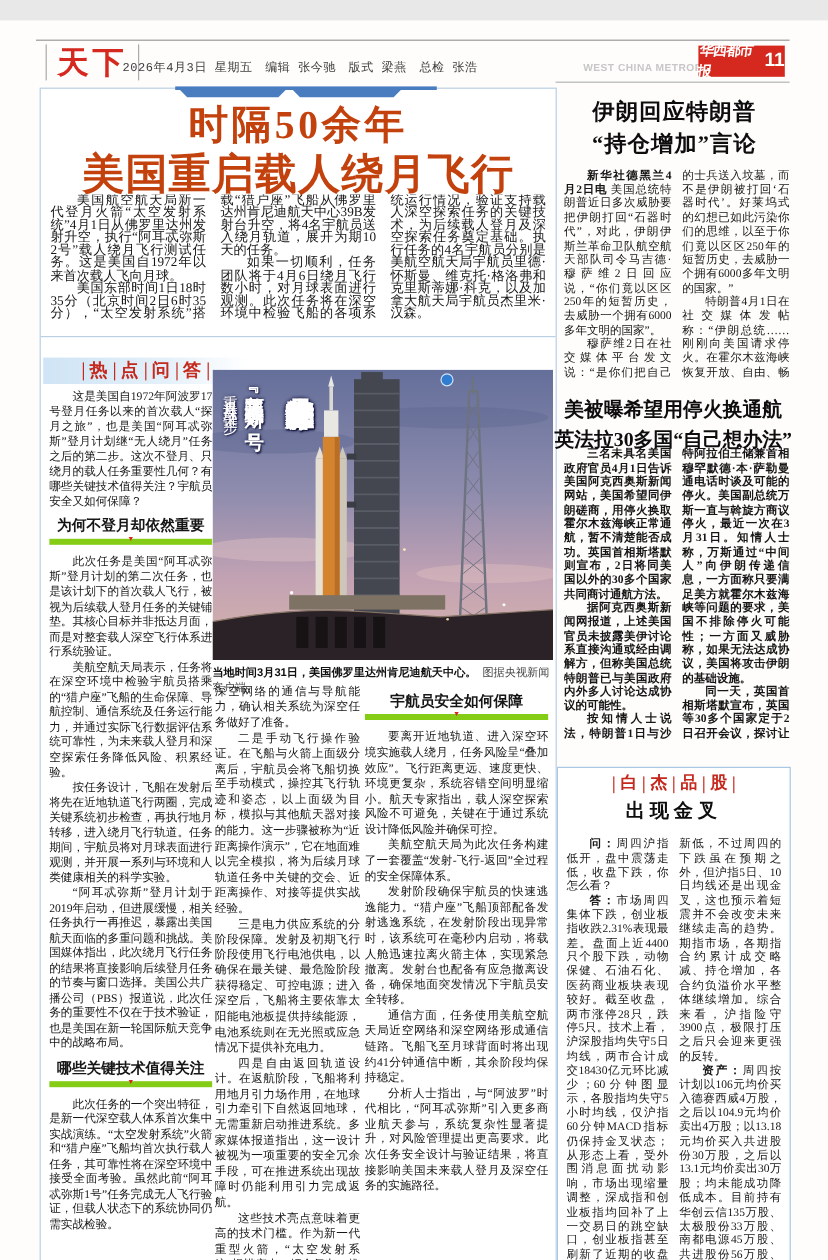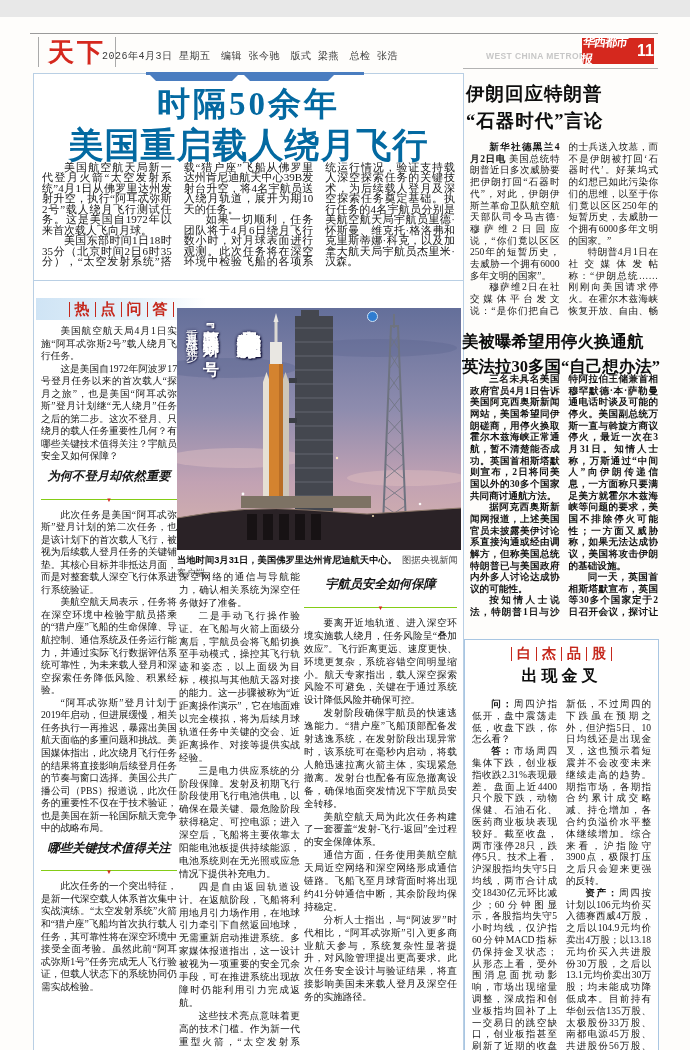--- a/index.html
+++ b/index.html
@@ -20,61 +20,61 @@
   .masthead-cn{font-weight:900;font-size:12px;transform:skewX(-8deg);letter-spacing:-1px;}
   .page-num{font-family:"Liberation Sans","DejaVu Sans",sans-serif;font-weight:bold;font-size:16px;}
   .right-rule{left:463px;top:51px;width:195px;height:1px;background:#b3b3b3;}
   
   .main-box{left:33px;top:56px;width:429px;height:982px;border:1px solid #b9cfe4;background:#fff;}
   .deco-bar{position:absolute;top:-2px;left:112px;width:218px;height:3px;background:#4a7dc0;}
   .trap{position:absolute;top:1px;height:0;border-top:6px solid #4a7dc0;
         border-left:6px solid transparent;border-right:6px solid transparent;}
   .trap.t1{left:116px;width:76px;}
   .trap.t2{left:210px;width:78px;}
-  .hl{position:absolute;left:0;width:100%;text-align:center;font-weight:bold;color:#0369a1;}
+  .hl{position:absolute;left:0;width:100%;text-align:center;font-weight:bold;color:#c2410c;}
   .hl1{top:8px;font-size:33px;letter-spacing:3px;}
   .hl2{top:48px;font-size:35px;letter-spacing:1px;}
   .intro{position:absolute;left:8px;top:88px;width:413px;height:105px;
       column-count:3;column-gap:12px;column-fill:auto;
       font-size:11px;line-height:10.45px;text-align:justify;overflow:hidden;}
   .divider{position:absolute;left:0;top:206px;width:100%;height:1px;background:#b9cfe4;}
   .qa-label{position:absolute;left:2px;top:224px;width:170px;height:22px;display:flex;
       align-items:center;justify-content:center;color:#c5281c;font-weight:bold;font-size:15px;
       background:linear-gradient(to right,#cfe4f5 0%,#e4f0f9 60%,#ffffff 100%);}
   .qa-label .lchar{border-left:1px solid #c5281c;padding:0 5px;line-height:15px;}
   .qa-label .lchar:last-child{border-right:1px solid #c5281c;}
   .stock-label .lchar{border-left:1px solid #c5281c;padding:0 5px;line-height:14px;}
   .stock-label .lchar:last-child{border-right:1px solid #c5281c;}
   .qa-col{position:absolute;text-align:justify;overflow:hidden;}
   .col1{left:7px;top:251px;width:136px;height:726px;font-size:9.7px;line-height:12.55px;}
   .col2{left:145px;top:497px;width:121px;height:482px;font-size:9.7px;line-height:12.9px;}
   .col3{left:270px;top:497px;width:153px;height:482px;font-size:9.7px;line-height:12.9px;}
   .para{margin:0;text-indent:2em;}
   .cont .para:first-child{text-indent:0;}
   .qa-head{font-family:"Liberation Sans","DejaVu Sans",sans-serif;font-weight:bold;font-size:12.3px;
-      text-align:center;margin:7px 0 9px;padding-bottom:16px;border-bottom:1px solid #84cc16;
-      position:relative;text-indent:0;font-style:italic;}
+      text-align:center;margin:7px 0 9px;padding-bottom:4px;border-bottom:5px solid #84cc16;
+      position:relative;text-indent:0;}
   .qa-head::after{content:"▼";position:absolute;left:50%;bottom:-8px;transform:translateX(-50%);
       color:#d5281e;font-size:6px;}
   
   .photo{left:143px;top:234px;width:284px;height:242px;overflow:hidden;}
   .photo svg{display:block;width:284px;height:242px;}
   .vtext{position:absolute;writing-mode:vertical-rl;text-orientation:upright;color:#fff;
       text-shadow:0 0 3px rgba(20,20,60,.85),1px 1px 1px rgba(20,20,60,.7);}
   .v-kicker{left:6px;top:12px;font-size:12px;height:130px;letter-spacing:3px;
       font-family:"Liberation Sans","DejaVu Sans",sans-serif;}
   .v-sub{left:23px;top:8px;font-size:16px;font-weight:bold;height:228px;letter-spacing:2px;}
   .v-title{left:56px;top:4px;font-size:24px;font-weight:bold;height:218px;letter-spacing:0.5px;}
   .photo-badge{position:absolute;left:190px;top:3px;width:9px;height:9px;border-radius:50%;
       background:#2f7cd0;border:1px solid #cfe2f5;}
   .caption{position:absolute;left:143px;top:480px;width:286px;font-size:9.3px;color:#111;}
   .caption b{font-family:"Liberation Sans","DejaVu Sans",sans-serif;}
   .caption .credit{color:#454545;margin-left:5px;}
   
-  .r-hl{position:absolute;text-align:left;font-weight:bold;color:#0d0d0d;}
+  .r-hl{position:absolute;text-align:center;font-weight:bold;color:#0d0d0d;}
   .iran-hl{left:466px;top:64px;width:192px;font-size:18.5px;line-height:27px;letter-spacing:1px;}
   .iran-body{left:470px;top:124px;width:188px;height:182px;column-count:2;column-gap:9px;
       column-fill:auto;font-size:9.6px;line-height:11.7px;text-align:justify;position:absolute;overflow:hidden;}
   .cf-hl{left:462px;top:312px;width:198px;font-size:16.5px;line-height:25px;}
   .cf-body{left:470px;top:356px;width:188px;height:253px;column-count:2;column-gap:9px;
       column-fill:auto;font-size:9.6px;line-height:11.65px;text-align:justify;position:absolute;overflow:hidden;font-weight:bold;}
   
   .stock-box{left:464px;top:622px;width:193px;height:420px;border:1px solid #a9c6e2;background:#fff;}
   .stock-label{position:absolute;left:0;top:7px;width:100%;display:flex;justify-content:center;
       color:#c5281c;font-weight:bold;font-size:14px;}
@@ -118,27 +118,27 @@
 
     <div class="qa-label">
         <span class="lchar">热</span>
         <span class="lchar">点</span>
         <span class="lchar">问</span>
         <span class="lchar">答</span>
       </div>
 
     <div class="qa-col col1">
       <div>
-          <p class="para">美国航空航天局4月1日实施“阿耳忒弥斯2号”载人绕月飞行任务。</p>
           <p class="para">这是美国自1972年阿波罗17号登月任务以来的首次载人“探月之旅”，也是美国“阿耳忒弥斯”登月计划继“无人绕月”任务之后的第二步。这次不登月、只绕月的载人任务重要性几何？有哪些关键技术值得关注？宇航员安全又如何保障？</p>
         </div>
       <div class="qa-head">为何不登月却依然重要</div>
       <div>
           <p class="para">此次任务是美国“阿耳忒弥斯”登月计划的第二次任务，也是该计划下的首次载人飞行，被视为后续载人登月任务的关键铺垫。其核心目标并非抵达月面，而是对整套载人深空飞行体系进行系统验证。</p>
           <p class="para">美航空航天局表示，任务将在深空环境中检验宇航员搭乘的“猎户座”飞船的生命保障、导航控制、通信系统及任务运行能力，并通过实际飞行数据评估系统可靠性，为未来载人登月和深空探索任务降低风险、积累经验。</p>
+          <p class="para">按任务设计，飞船在发射后将先在近地轨道飞行两圈，完成关键系统初步检查，再执行地月转移，进入绕月飞行轨道。任务期间，宇航员将对月球表面进行观测，并开展一系列与环境和人类健康相关的科学实验。</p>
           <p class="para">“阿耳忒弥斯”登月计划于2019年启动，但进展缓慢，相关任务执行一再推迟，暴露出美国航天面临的多重问题和挑战。美国媒体指出，此次绕月飞行任务的结果将直接影响后续登月任务的节奏与窗口选择。美国公共广播公司（PBS）报道说，此次任务的重要性不仅在于技术验证，也是美国在新一轮国际航天竞争中的战略布局。</p>
         </div>
       <div class="qa-head">哪些关键技术值得关注</div>
       <div>
           <p class="para">此次任务的一个突出特征，是新一代深空载人体系首次集中实战演练。“太空发射系统”火箭和“猎户座”飞船均首次执行载人任务，其可靠性将在深空环境中接受全面考验。虽然此前“阿耳忒弥斯1号”任务完成无人飞行验证，但载人状态下的系统协同仍需实战检验。</p>
         </div>
     </div>
 
     <div class="abs photo">
       <svg viewBox="0 0 284 242" preserveAspectRatio="none">
@@ -203,31 +203,31 @@
         <p class="para">二是手动飞行操作验证。在飞船与火箭上面级分离后，宇航员会将飞船切换至手动模式，操控其飞行轨迹和姿态，以上面级为目标，模拟与其他航天器对接的能力。这一步骤被称为“近距离操作演示”，它在地面难以完全模拟，将为后续月球轨道任务中关键的交会、近距离操作、对接等提供实战经验。</p>
         <p class="para">三是电力供应系统的分阶段保障。发射及初期飞行阶段使用飞行电池供电，以确保在最关键、最危险阶段获得稳定、可控电源；进入深空后，飞船将主要依靠太阳能电池板提供持续能源，电池系统则在无光照或应急情况下提供补充电力。</p>
         <p class="para">四是自由返回轨道设计。在返航阶段，飞船将利用地月引力场作用，在地球引力牵引下自然返回地球，无需重新启动推进系统。多家媒体报道指出，这一设计被视为一项重要的安全冗余手段，可在推进系统出现故障时仍能利用引力完成返航。</p>
         <p class="para">这些技术亮点意味着更高的技术门槛。作为新一代重型火箭，“太空发射系统”规模庞大、耦合复杂，推进、低温燃料与控制系统高度联动，任何局部异常都可能产生连锁反应。此前演练中曾出现液氢泄漏、氮气系统故障等技术问题，凸显系统调试难度。</p>
       </div>
 
     <div class="qa-col col3">
       <div class="qa-head">宇航员安全如何保障</div>
       <div>
           <p class="para">要离开近地轨道、进入深空环境实施载人绕月，任务风险呈“叠加效应”。飞行距离更远、速度更快、环境更复杂，系统容错空间明显缩小。航天专家指出，载人深空探索风险不可避免，关键在于通过系统设计降低风险并确保可控。</p>
+          <p class="para">美航空航天局为此次任务构建了一套覆盖“发射-飞行-返回”全过程的安全保障体系。</p>
           <p class="para">发射阶段确保宇航员的快速逃逸能力。“猎户座”飞船顶部配备发射逃逸系统，在发射阶段出现异常时，该系统可在毫秒内启动，将载人舱迅速拉离火箭主体，实现紧急撤离。发射台也配备有应急撤离设备，确保地面突发情况下宇航员安全转移。</p>
-          <p class="para">美航空航天局为此次任务构建了一套覆盖“发射-飞行-返回”全过程的安全保障体系。</p>
           <p class="para">通信方面，任务使用美航空航天局近空网络和深空网络形成通信链路。飞船飞至月球背面时将出现约41分钟通信中断，其余阶段均保持稳定。</p>
           <p class="para">分析人士指出，与“阿波罗”时代相比，“阿耳忒弥斯”引入更多商业航天参与，系统复杂性显著提升，对风险管理提出更高要求。此次任务安全设计与验证结果，将直接影响美国未来载人登月及深空任务的实施路径。</p>
         </div>
     </div>
   </div>
 
   <div class="abs r-hl iran-hl">
     <div>伊朗回应特朗普</div>
-    <div>“石器时代”言论</div>
+    <div>“持仓增加”言论</div>
   </div>
   <div class="iran-body">
       <p class="para"><b>新华社德黑兰4月2日电</b> 美国总统特朗普近日多次威胁要把伊朗打回“石器时代”，对此，伊朗伊斯兰革命卫队航空航天部队司令马吉德·穆萨维2日回应说，“你们竟以区区250年的短暂历史，去威胁一个拥有6000多年文明的国家”。</p>
       <p class="para">穆萨维2日在社交媒体平台发文说：“是你们把自己的士兵送入坟墓，而不是伊朗被打回‘石器时代’。好莱坞式的幻想已如此污染你们的思维，以至于你们竟以区区250年的短暂历史，去威胁一个拥有6000多年文明的国家。”</p>
       <p class="para">特朗普4月1日在社交媒体发帖称：“伊朗总统……刚刚向美国请求停火。在霍尔木兹海峡恢复开放、自由、畅通之前，我们不予考虑。在海峡开放前，我们会把伊朗炸到灰飞烟灭，或者如他们所说——炸回石器时代!!!”</p>
     </div>
 
   <div class="abs r-hl cf-hl">
     <div>美被曝希望用停火换通航</div>
     <div>英法拉30多国“自己想办法”</div>

